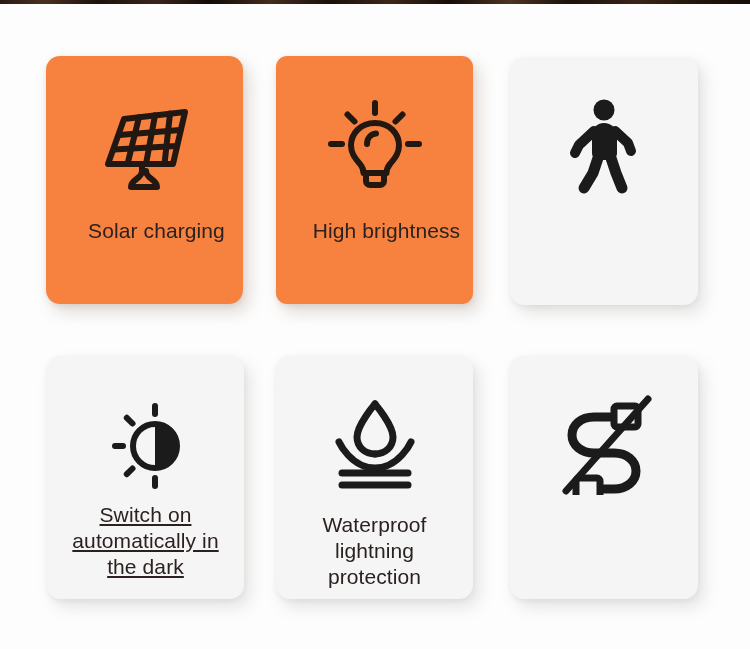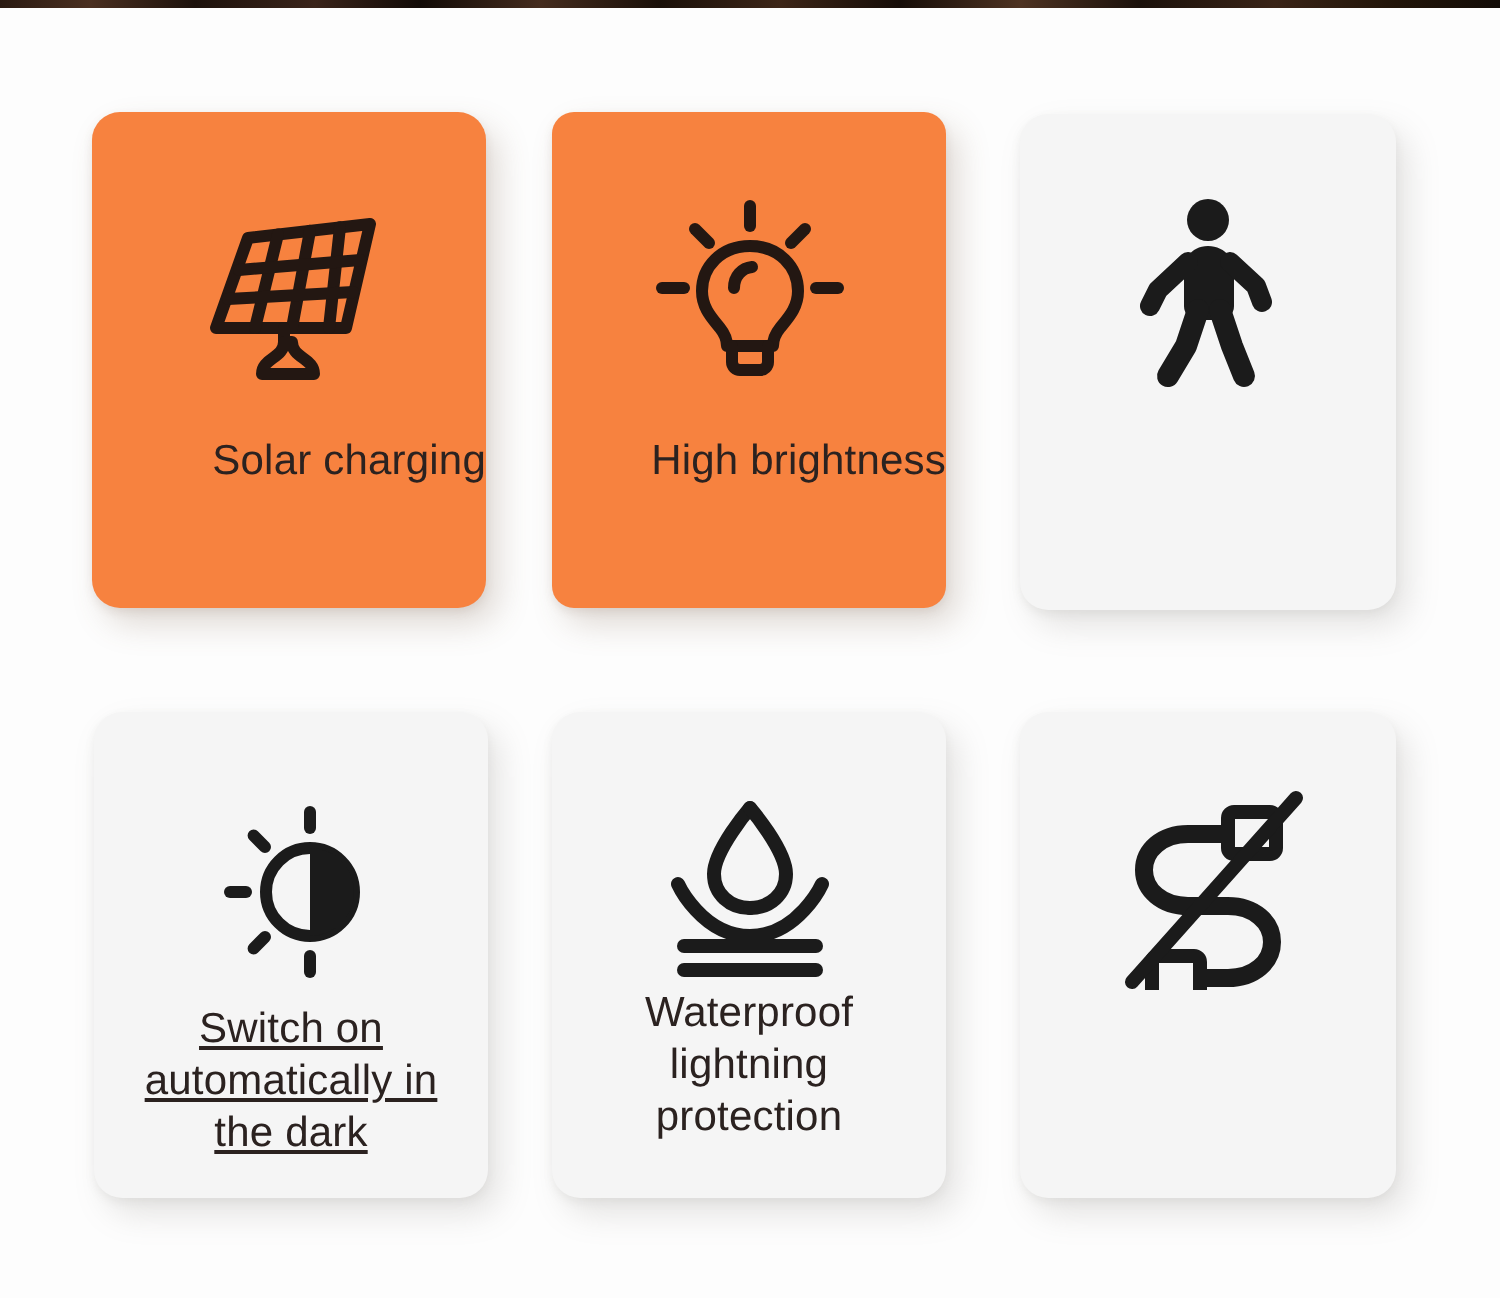--- a/index.html
+++ b/index.html
@@ -68,21 +68,21 @@
     position: absolute;
     left: 0;
     width: 100%;
     color: #2b2220;
     font-size: 21px;
     line-height: 26px;
     letter-spacing: 0.1px;
     white-space: pre-line;
   }
   .row1 .card-label {
-    text-align: right;
+    text-align: center;
     padding-left: 24px;
     box-sizing: border-box;
   }
   .row2 .card-label {
     text-align: center;
   }
 
   
   #card-solar      { left: 46px;  top: 52px;  width: 197px; height: 248px; }
   #card-bright     { left: 276px; top: 52px;  width: 197px; height: 248px; border-radius: 11px; }
@@ -99,21 +99,21 @@
   
   #card-auto    { left: 47px;  top: 352px; width: 197px; height: 243px; }
   #card-water   { left: 276px; top: 352px; width: 197px; height: 243px; }
   #card-wire    { left: 510px; top: 352px; width: 188px; height: 243px; }
 
   #card-auto  .icon-wrap { top: 40px; height: 100px; }
   #card-water .icon-wrap { top: 36px; height: 104px; }
   #card-wire  .icon-wrap { top: 28px; height: 118px; }
 
   #card-auto  .card-label { top: 146px; text-decoration: underline; }
-  #card-water .card-label { top: 138px; text-align: center; }
+  #card-water .card-label { top: 156px; text-align: center; }
   #card-wire  .card-label { top: 170px; }
 </style>
 </head>
 <body>
 
 <div id="top-strip"></div>
 
 <div id="stage">
 
   <div class="row1">

